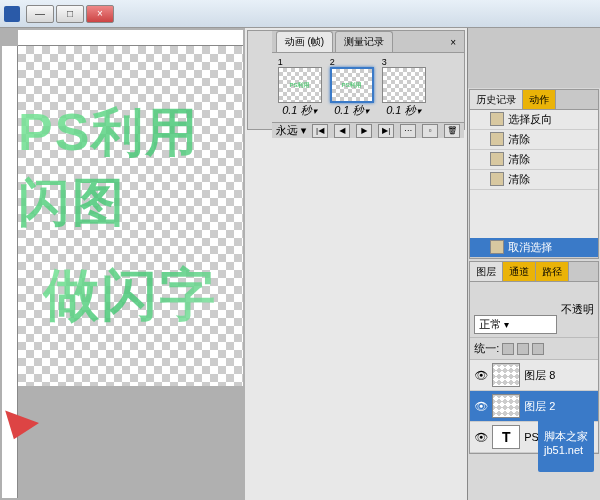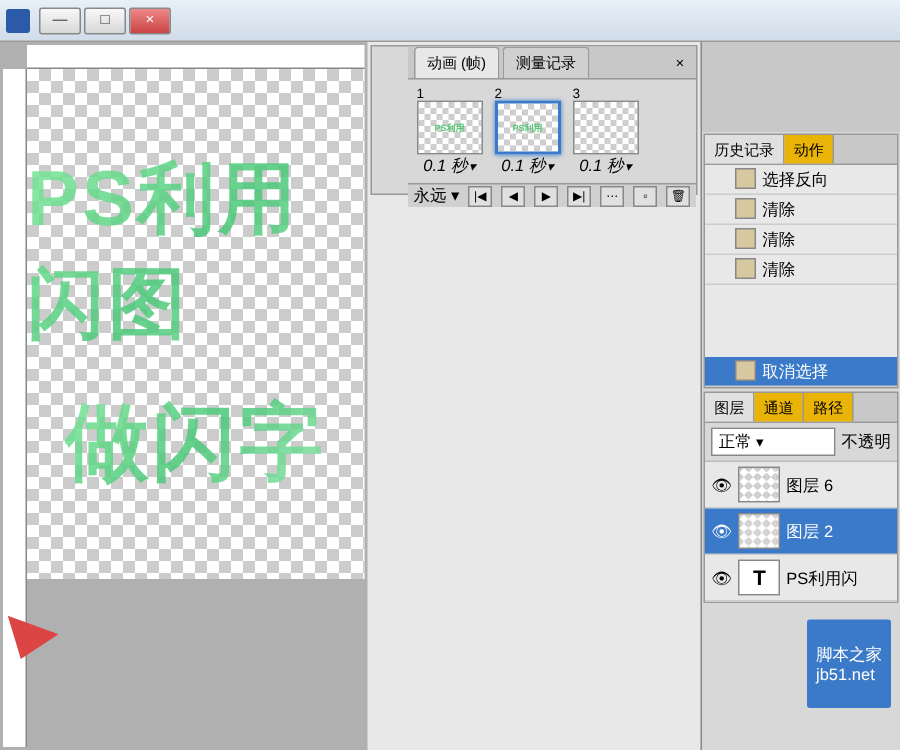--- a/index.html
+++ b/index.html
@@ -43,21 +43,21 @@
 .spacer { height: 60px; background: #c8c8c8; }
 .panel { border: 1px solid #999; margin: 1px; background: #d8d8d8; }
 .panel-tabs { height: 20px; display: flex; background: #c8c8c8; border-bottom: 1px solid #999; }
 .panel-tab { padding: 3px 6px; font-size: 10px; background: #e0e0e0; border-right: 1px solid #999; }
 .panel-tab.inactive { background: #eab308; }
 .history-list { background: #e8e8e8; }
 .history-item { display: flex; align-items: flex-start; padding: 2px 20px; gap: 4px; font-size: 10px; border-bottom: 1px solid #ccc; }
 .history-item.selected { background: #3a7ac8; color: #fff; margin-top: 48px; }
 .history-icon { width: 14px; height: 14px; background: #d8c8a0; border: 1px solid #888; }
 .layers-opts { padding: 3px 4px; display: flex; align-items: center; gap: 4px; font-size: 10px; border-bottom: 1px solid #bbb; }
-.blend-select { background: #fff; border: 1px solid #888; padding: 1px 4px; font-size: 10px; flex: 1; }
+.blend-select { background: #fff; border: 1px solid #888; padding: 1px 4px; font-size: 10px; flex: 1; margin-top: 30px; }
 .layers-row { padding: 3px 4px; display: flex; align-items: center; gap: 3px; font-size: 10px; border-bottom: 1px solid #bbb; }
 .tiny-icon { width: 12px; height: 12px; background: #c0c0c0; border: 1px solid #888; }
 .layers-list { background: #e8e8e8; }
 .layer-item { display: flex; align-items: center; padding: 3px 4px; gap: 4px; border-bottom: 1px solid #ccc; font-size: 10px; }
 .layer-item.selected { background: #3a7ac8; color: #fff; }
 .layer-vis { width: 14px; height: 14px; display: flex; align-items: center; justify-content: center; }
 .layer-thumb { width: 28px; height: 24px; border: 1px solid #888; background-image:
   linear-gradient(45deg,#ccc 25%,transparent 25%),linear-gradient(-45deg,#ccc 25%,transparent 25%),
   linear-gradient(45deg,transparent 75%,#ccc 75%),linear-gradient(-45deg,transparent 75%,#ccc 75%);
   background-size: 6px 6px; background-color: #fff; }
@@ -160,25 +160,31 @@
     <div class="panel">
       <div class="panel-tabs">
         <div class="panel-tab">图层</div>
         <div class="panel-tab inactive">通道</div>
         <div class="panel-tab inactive">路径</div>
       </div>
       <div class="layers-opts">
         <div class="blend-select"><span>正常</span> ▾</div>
         <span>不透明</span>
       </div>
+      <div class="layers-row">
+        <span>统一:</span>
+        <div class="tiny-icon"></div>
+        <div class="tiny-icon"></div>
+        <div class="tiny-icon"></div>
+      </div>
       <div class="layers-list">
         <div class="layer-item">
           <div class="layer-vis">👁</div>
           <div class="layer-thumb"></div>
-          <span>图层 6</span>
+          <span>图层 8</span>
         </div>
         <div class="layer-item selected">
           <div class="layer-vis">👁</div>
           <div class="layer-thumb"></div>
           <span>图层 2</span>
         </div>
         <div class="layer-item">
           <div class="layer-vis">👁</div>
           <div class="layer-thumb text-t">T</div>
           <span>PS利用闪</span>

